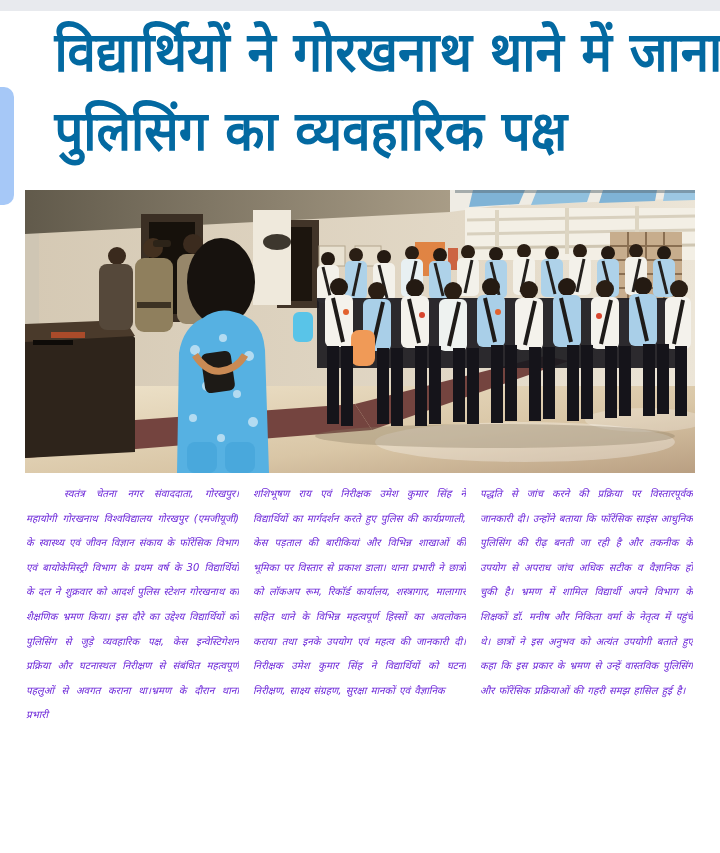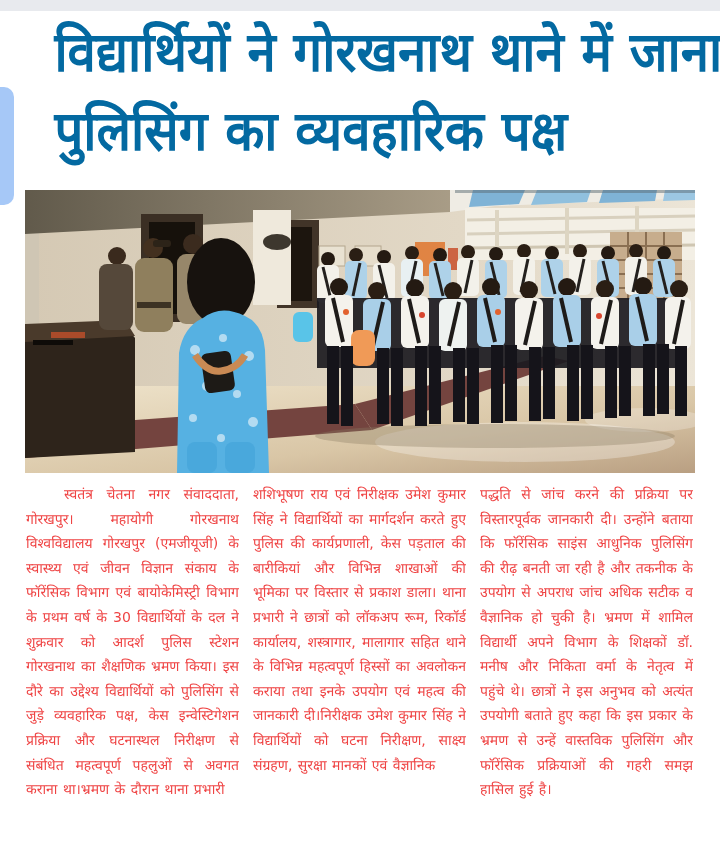--- a/index.html
+++ b/index.html
@@ -38,24 +38,25 @@
     position:absolute;top:190px;left:25px;width:670px;height:283px;
     overflow:hidden;background:#d8cdbb;
   }
   .photo-frame svg{display:block;width:670px;height:283px;}
   .article{
     position:absolute;top:482px;left:26px;width:668px;
     display:flex;gap:14px;
   }
   .article-col{
     width:213px;height:370px;overflow:hidden;
-    font-size:14px;line-height:24.6px;
-    color:#ef4444;
+    font-size:10px;line-height:24.6px;
+    color:#6d28d9;
     text-align:justify;
     word-spacing:1px;
+    font-style:italic;
   }
   .article-col.first{text-indent:38px;}
 </style>
 </head>
 <body>
 
 <div class="page">
 
   <div class="top-bar"></div>
 

